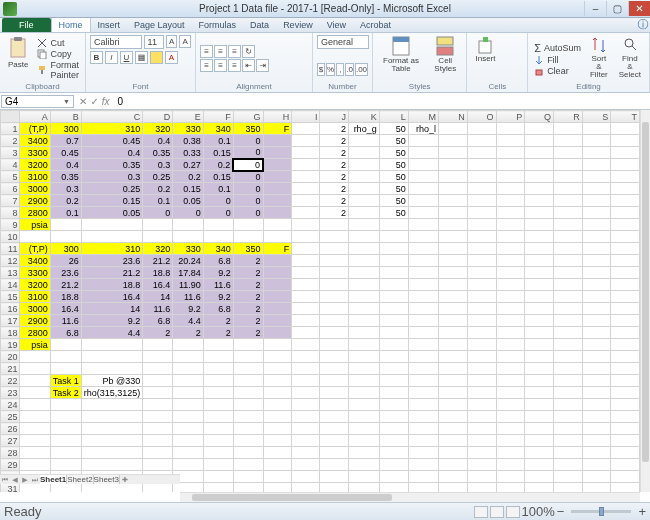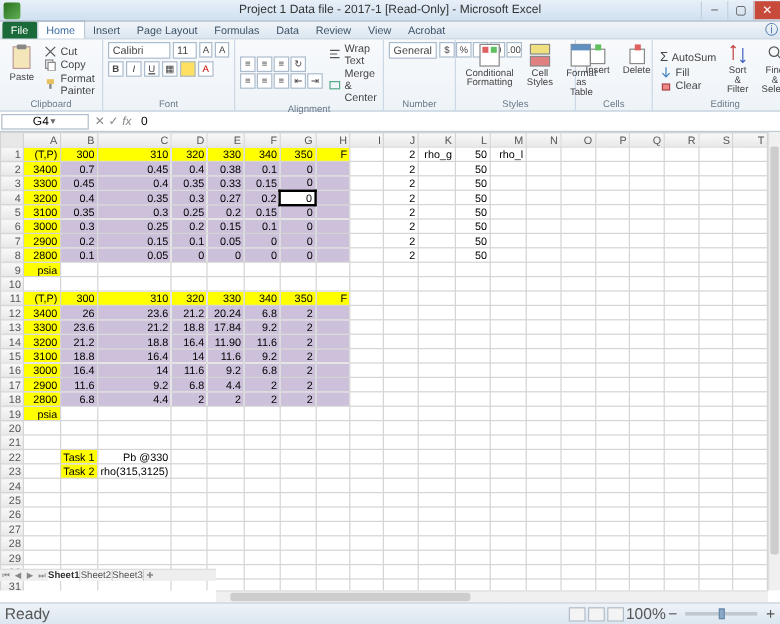--- a/index.html
+++ b/index.html
@@ -9,40 +9,40 @@
 .titlebar { height: 18px; background: linear-gradient(#e8f0f8, #d0e0f0); display: flex; align-items: center; border-bottom: 1px solid #a0b0c0; position: relative; }
 .titlebar .icon { width: 14px; height: 14px; margin-left: 3px; background: linear-gradient(135deg,#2a7020,#5fb055); border-radius: 2px; }
 .titlebar .title { position: absolute; left: 50%; transform: translateX(-50%); font-size: 10px; color: #333; }
 .winbtns { margin-left: auto; display: flex; }
 .winbtn { width: 22px; height: 15px; display: flex; align-items: center; justify-content: center; font-size: 10px; color: #444; border-left: 1px solid #c0d0e0; }
 .winbtn.close { background: #c84a3a; color: #fff; }
 
 
 .tabrow { height: 15px; background: linear-gradient(#f0f4f8, #dce6f0); display: flex; align-items: flex-end; padding-left: 2px; border-bottom: 1px solid #b8c8d8; font-size: 9px; color: #3b5268; }
 .tab { padding: 2px 7px; cursor: pointer; }
-.tab.file { background: #1a6b39; color: #fff; border-radius: 2px 2px 0 0; padding: 2px 7px; }
+.tab.file { background: #1a6b39; color: #fff; border-radius: 2px 2px 0 0; padding: 2px 17px; }
 .tab.active { background: #fff; border: 1px solid #b8c8d8; border-bottom: none; color: #3b6ea5; }
 .helpbtn { margin-left: auto; width: 14px; text-align: center; color: #3b6ea5; font-size: 11px; }
 
 
 .ribbon { height: 60px; background: linear-gradient(#f8fafc,#eef3f8); border-bottom: 1px solid #b8c8d8; display: flex; font-size: 9px; color: #444; }
 .group { border-right: 1px solid #ccd8e6; padding: 2px 4px 0 4px; display: flex; flex-direction: column; }
 .group-body { flex: 1; display: flex; gap: 3px; }
 .group-label { text-align: center; font-size: 8px; color: #6a7a8a; padding-bottom: 1px; }
 .gcol { display: flex; flex-direction: column; gap: 1px; justify-content: center; }
 .icobtn { display: flex; align-items: center; gap: 3px; padding: 0 2px; }
 .icobtn svg { flex-shrink: 0; }
 .bigbtn { display: flex; flex-direction: column; align-items: center; padding: 1px 4px; }
 .bigbtn .lbl { font-size: 8px; text-align: center; line-height: 1; margin-top: 1px; }
 .fontbox { border: 1px solid #abc; background: #fff; padding: 0 3px; font-size: 9px; height: 14px; display: flex; align-items: center; }
 .minibtn { width: 13px; height: 13px; border: 1px solid #abc; background: #fff; display: inline-flex; align-items: center; justify-content: center; font-size: 8px; }
 
 
 .fbar { height: 17px; display: flex; align-items: center; border-bottom: 1px solid #c0cad5; font-size: 10px; }
-.namebox { width: 73px; border: 1px solid #b0bcc8; margin: 1px; padding: 0 3px; background: #fff; display: flex; align-items: center; justify-content: center; }
+.namebox { width: 73px; border: 1px solid #b0bcc8; margin: 1px; padding: 0 3px; background: #fff; display: flex; align-items: center; justify-content: space-between; }
 .namebox .dd { font-size: 7px; color: #666; }
 .fxctrls { display: flex; align-items: center; gap: 3px; padding: 0 4px; color: #888; }
 .fxinput { flex: 1; padding: 0 4px; }
 
 
 .gridwrap { position: absolute; top: 110px; bottom: 18px; left: 0; right: 0; overflow: hidden; background: #fff; }
 .gridinner { position: absolute; top: 0; left: 0; right: 10px; bottom: 10px; overflow: hidden; }
 table.sheet { border-collapse: collapse; table-layout: fixed; font-size: 9px; }
 table.sheet td, table.sheet th { border: 1px solid #d4d4d4; height: 12px; padding: 0 2px; text-align: right; overflow: hidden; white-space: nowrap; }
 th.colh { background: linear-gradient(#f8f8f8,#e8e8e8); text-align: center; font-weight: normal; color: #555; width: 31px; }
@@ -171,98 +171,68 @@
           <span class="minibtn">↻</span>
         </div>
         <div style="display:flex;gap:1px">
           <span class="minibtn">≡</span>
           <span class="minibtn">≡</span>
           <span class="minibtn">≡</span>
           <span class="minibtn">⇤</span>
           <span class="minibtn">⇥</span>
         </div>
       </div>
-      <div class="gcol">
-        <div class="icobtn">
-            <svg width="10" height="10">
-              <path d="M1 2h8M1 5h6M1 8h8" stroke="#555"></path>
-            </svg>
-            <span>Wrap Text</span>
-          </div>
-        <div class="icobtn">
-            <svg width="10" height="10">
-              <rect x="1" y="2" width="8" height="6" fill="none" stroke="#5a8"></rect>
-            </svg>
-            <span>Merge &amp; Center</span>
-          </div>
-      </div>
     </div>
     <div class="group-label">Alignment</div>
   </div>
 
   <div class="group" style="width:60px">
-    <div class="group-body" style="flex-direction:row;gap:2px">
+    <div class="group-body" style="flex-direction:column;gap:14px">
       <div class="fontbox" style="width:52px">General</div>
       <div style="display:flex;gap:1px">
         <span class="minibtn">$</span>
         <span class="minibtn">%</span>
         <span class="minibtn">,</span>
         <span class="minibtn">.0</span>
         <span class="minibtn">.00</span>
       </div>
     </div>
     <div class="group-label">Number</div>
   </div>
 
   <div class="group" style="width:100px">
     <div class="group-body">
       <div class="bigbtn">
           <svg width="18" height="20">
             <rect x="1" y="1" width="16" height="18" fill="#fff" stroke="#888"></rect>
-            <rect x="3" y="3" width="5" height="5" fill="#e06060"></rect>
-            <rect x="10" y="3" width="5" height="5" fill="#60c060"></rect>
+            <rect x="1" y="1" width="16" height="5" fill="#6090c0"></rect>
           </svg>
-          <span class="lbl">Conditional
-Formatting</span>
+          <span class="lbl">Format as
+Table</span>
         </div>
       <div class="bigbtn">
           <svg width="18" height="20">
             <rect x="1" y="1" width="16" height="8" fill="#f0e080" stroke="#888"></rect>
             <rect x="1" y="11" width="16" height="8" fill="#e08080" stroke="#888"></rect>
           </svg>
           <span class="lbl">Cell
 Styles</span>
         </div>
-      <div class="bigbtn">
-          <svg width="18" height="20">
-            <rect x="1" y="1" width="16" height="18" fill="#fff" stroke="#888"></rect>
-            <rect x="1" y="1" width="16" height="5" fill="#6090c0"></rect>
-          </svg>
-          <span class="lbl">Format as
-Table</span>
-        </div>
     </div>
     <div class="group-label">Styles</div>
   </div>
 
   <div class="group" style="width:64px">
     <div class="group-body">
       <div class="bigbtn">
           <svg width="14" height="18">
             <rect x="1" y="5" width="12" height="12" fill="#fff" stroke="#888"></rect>
             <rect x="5" y="1" width="5" height="5" fill="#60c060"></rect>
           </svg>
           <span class="lbl">Insert</span>
-        </div>
-      <div class="bigbtn">
-          <svg width="14" height="18">
-            <rect x="1" y="5" width="12" height="12" fill="#fff" stroke="#888"></rect>
-            <rect x="5" y="1" width="5" height="5" fill="#e06060"></rect>
-          </svg>
-          <span class="lbl">Delete</span>
         </div>
     </div>
     <div class="group-label">Cells</div>
   </div>
 
   <div class="group" style="flex:1">
     <div class="group-body">
       <div class="gcol">
         <div class="icobtn">
             <span style="font-size:11px">Σ</span>

